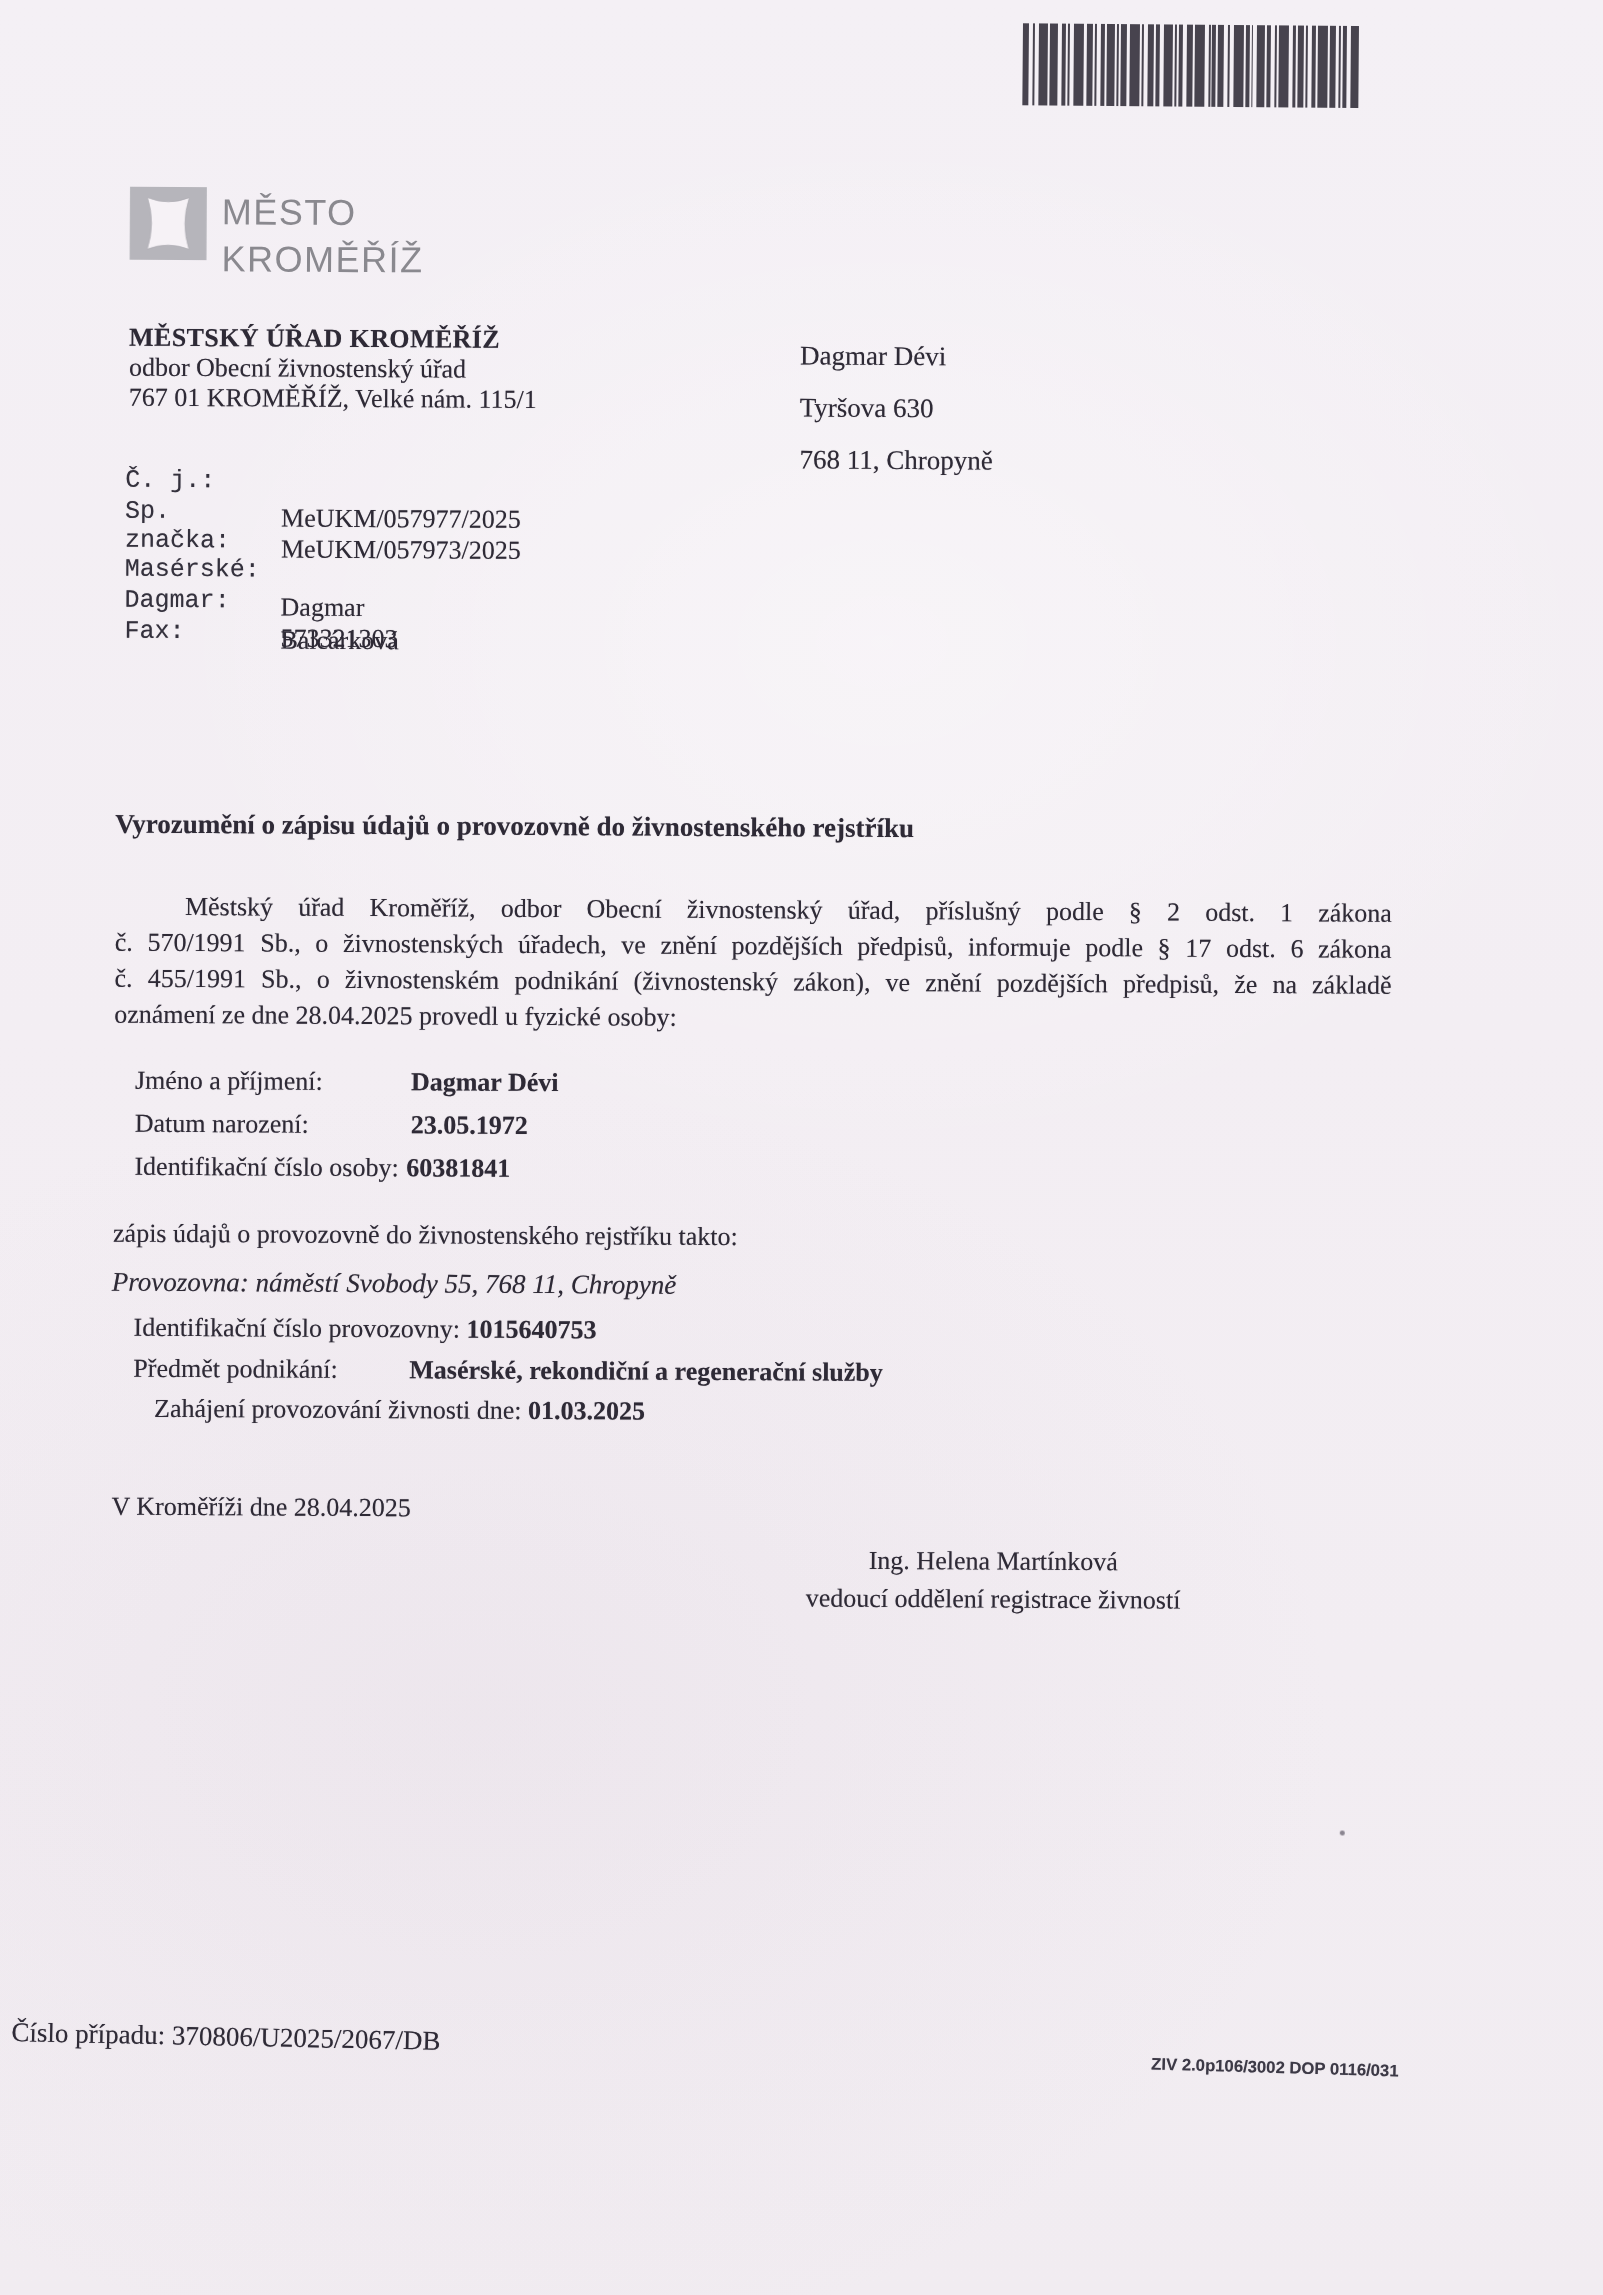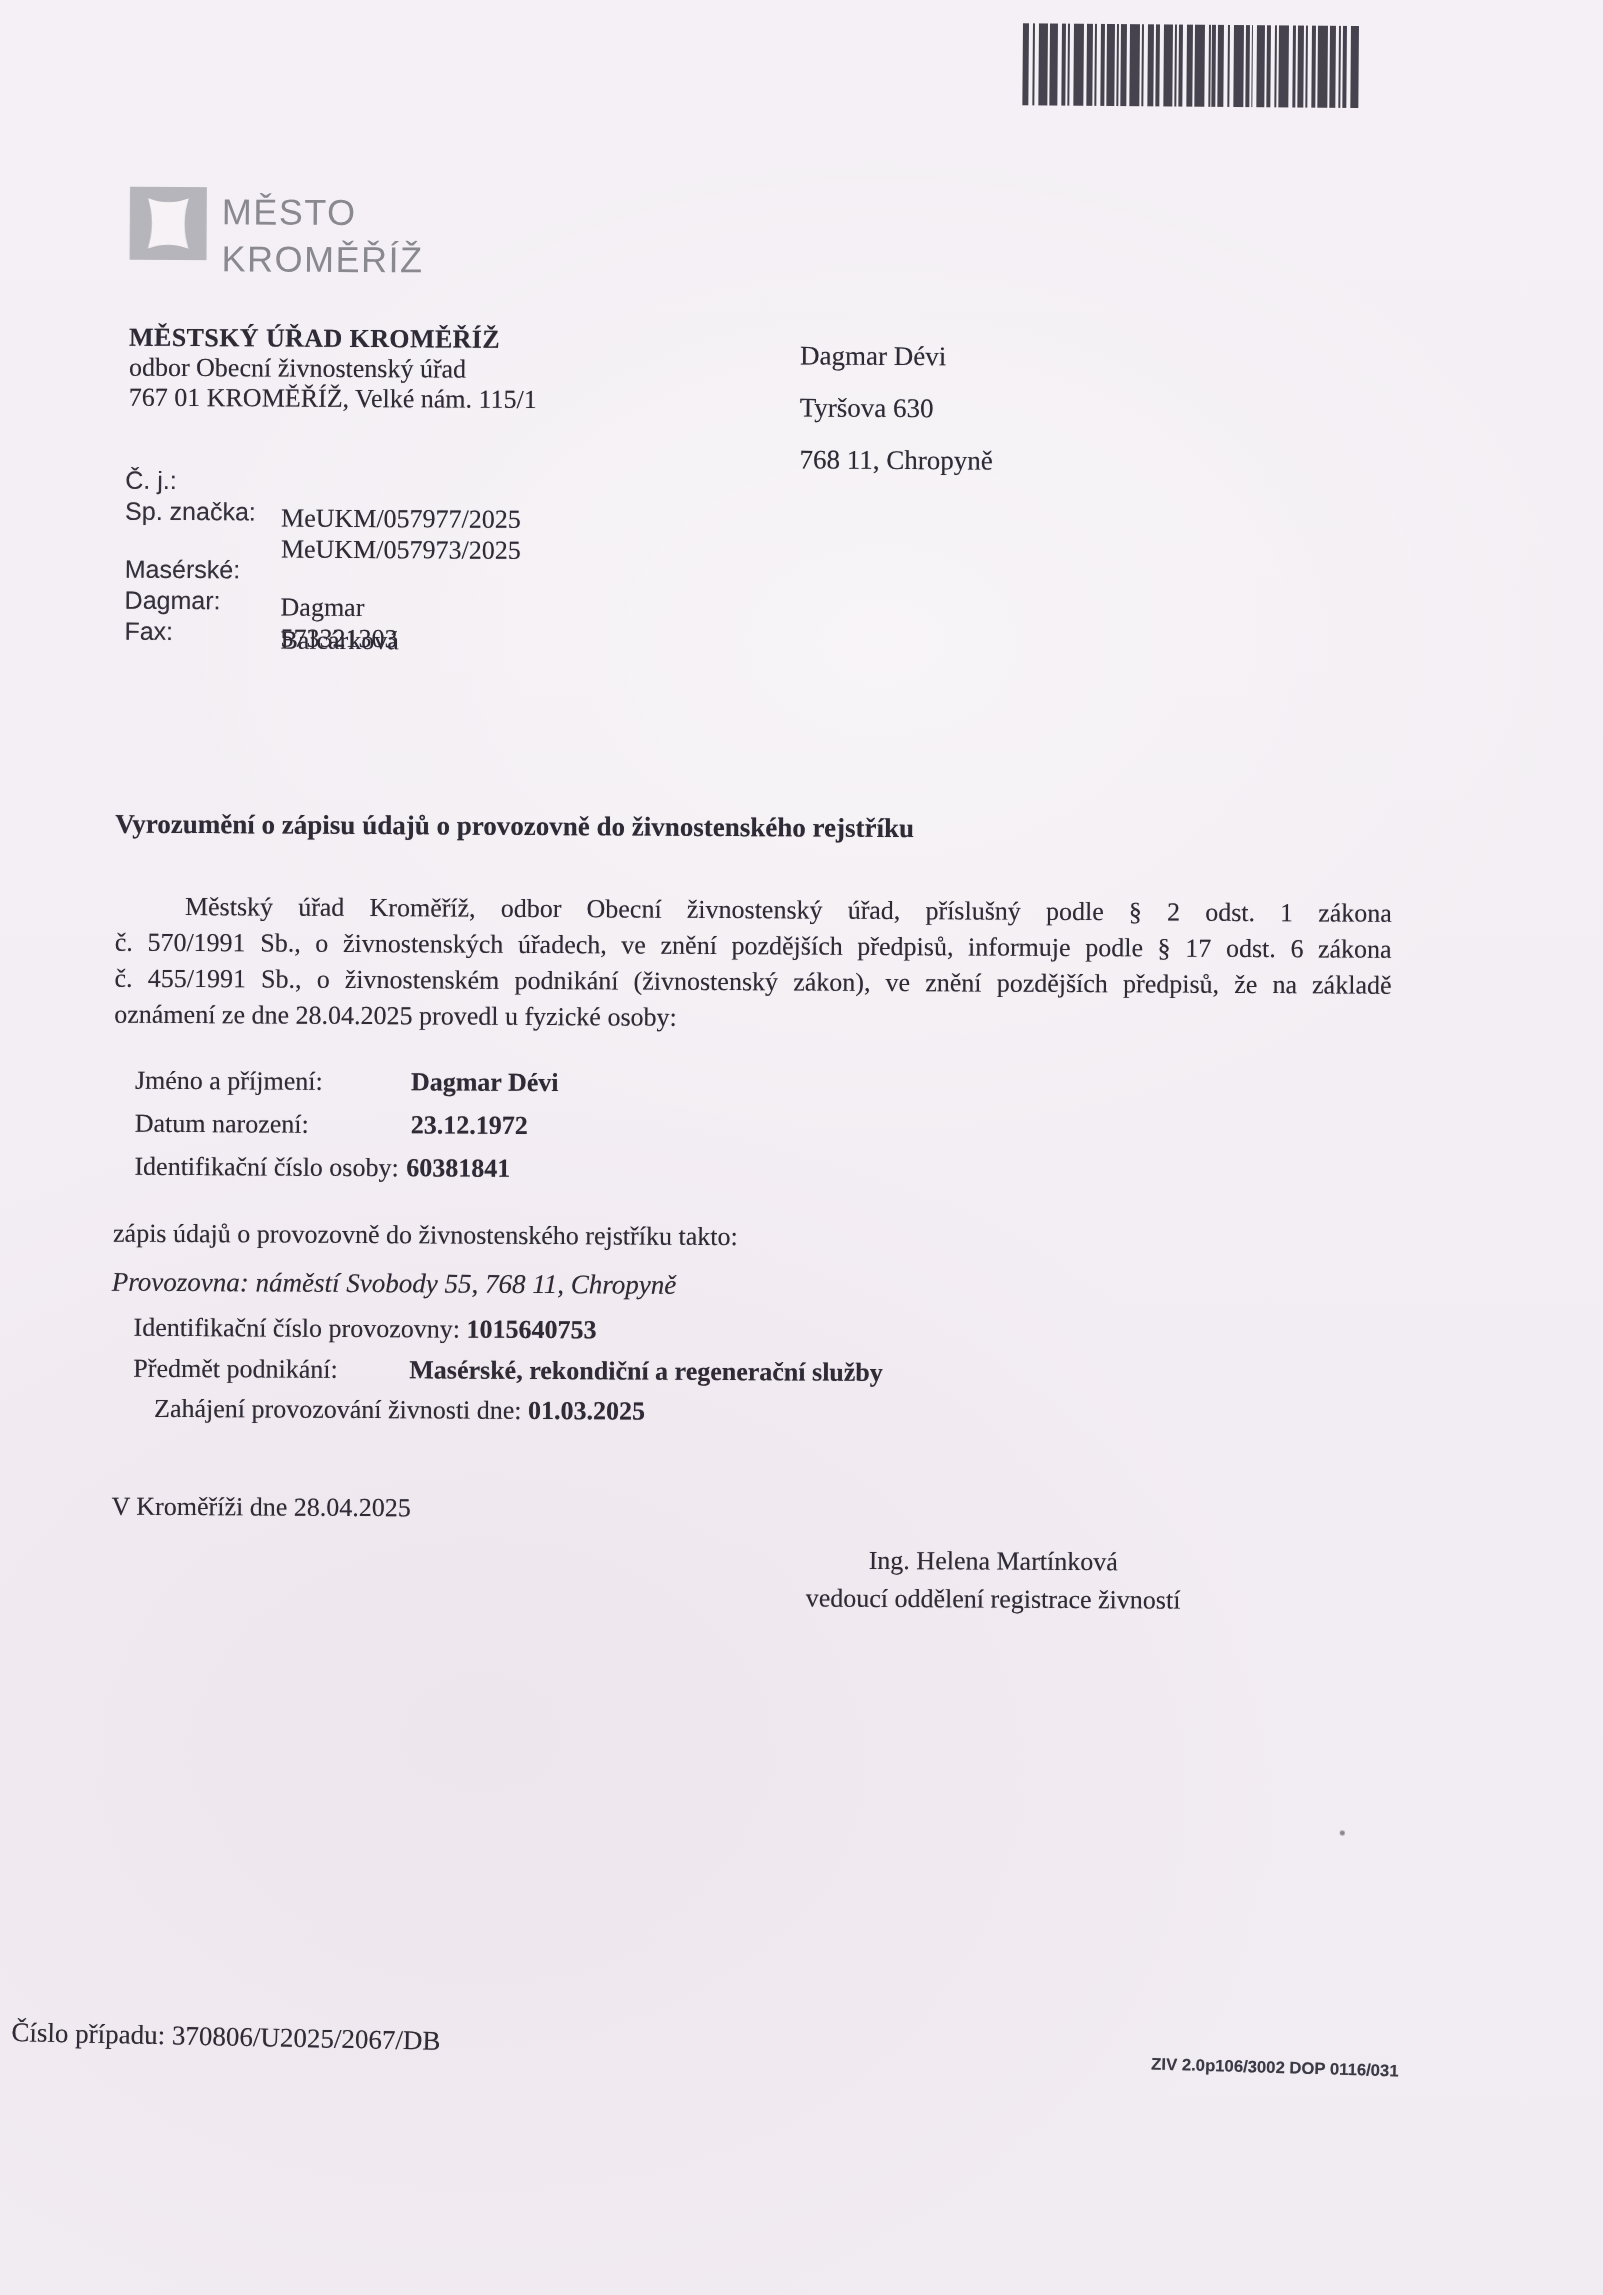--- a/index.html
+++ b/index.html
@@ -51,21 +51,21 @@
   
   .sender { left: 131px; top: 322px; }
   .sender .l { font-size: 26px; line-height: 30px; }
   .sender .l1 { font-weight: 700; letter-spacing: 0.4px; }
   .recipient { left: 802px; top: 325px; }
   .recipient .l { font-size: 27px; line-height: 52px; }
   
   .ref-row { position: absolute; left: 128px; }
   .ref-label {
     display: inline-block; width: 156px;
-    font-family: Liberation Sans, sans-serif;
+    font-family: Liberation Mono, monospace;
     font-size: 25px; color: #34313d;
     text-shadow: 0 0 0.8px rgba(52,49,61,0.4);
   }
   .ref-value { position: absolute; left: 156px; top: 0; font-size: 26px; margin-top: 36px; }
   
   .title { left: 120px; top: 807px; font-weight: 700; font-size: 27px; }
   
   .para {
     position: absolute; left: 120px; top: 888px; width: 1277px;
   }
@@ -242,21 +242,21 @@
       <div class="para-line first">Městský úřad Kroměříž, odbor Obecní živnostenský úřad, příslušný podle § 2 odst. 1 zákona</div>
       <div class="para-line">č. 570/1991 Sb., o živnostenských úřadech, ve znění pozdějších předpisů, informuje podle § 17 odst. 6 zákona</div>
       <div class="para-line">č. 455/1991 Sb., o živnostenském podnikání (živnostenský zákon), ve znění pozdějších předpisů, že na základě</div>
       <div class="para-line last">oznámení ze dne 28.04.2025 provedl u fyzické osoby:</div>
     </div>
 
     <div class="person-row txt" style="top:1064px">
       <span class="person-label">Jméno a příjmení:</span><span class="b">Dagmar Dévi</span>
     </div>
     <div class="person-row txt" style="top:1107px">
-      <span class="person-label">Datum narození:</span><span class="b">23.12.1972</span>
+      <span class="person-label">Datum narození:</span><span class="b">23.05.1972</span>
     </div>
     <div class="person-row txt" style="top:1150px">
       <span class="person-label auto">Identifikační číslo osoby:</span><span class="b">60381841</span>
     </div>
 
     <div class="abs txt" style="left:120px; top:1217px">zápis údajů o provozovně do živnostenského rejstříku takto:</div>
 
     <div class="abs txt it" style="left:119px; top:1265px; font-size:27px">Provozovna: náměstí Svobody 55, 768 11, Chropyně</div>
 
     <div class="abs txt" style="left:141px; top:1311px">

